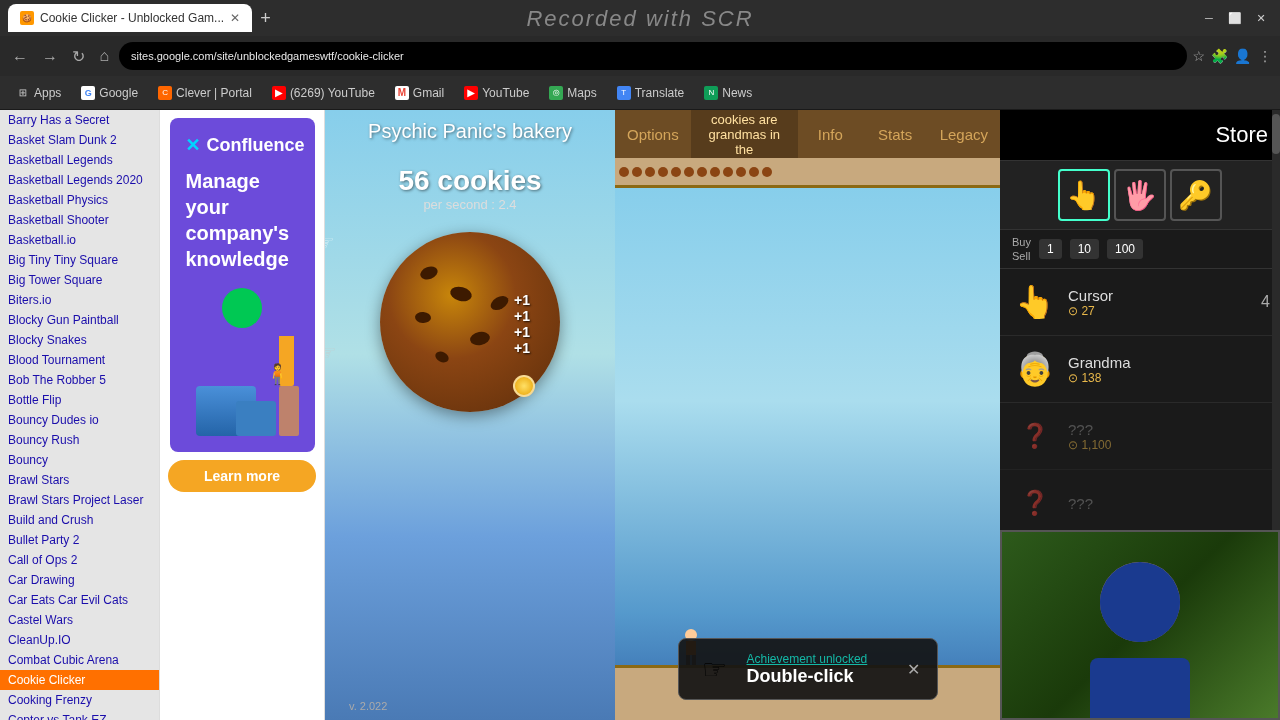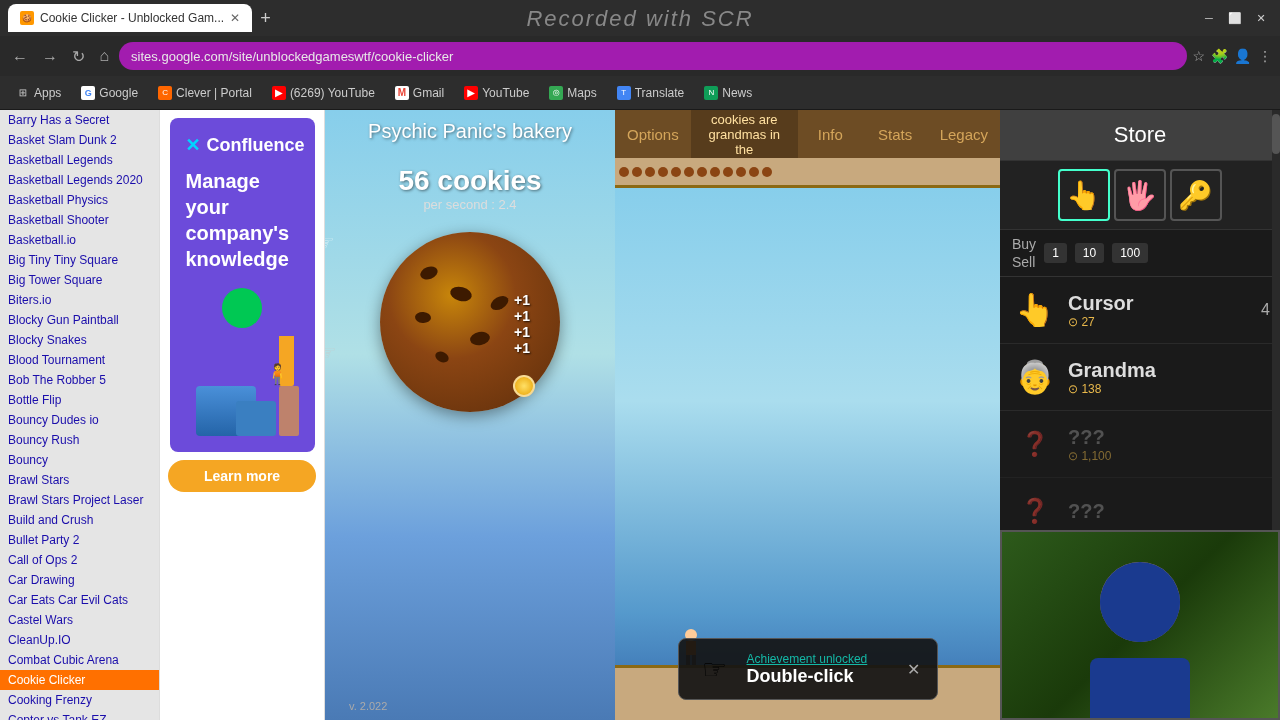--- a/index.html
+++ b/index.html
@@ -11,21 +11,21 @@
     .title-bar-watermark { position: absolute; left: 50%; transform: translateX(-50%); color: #888; font-size: 22px; font-style: italic; letter-spacing: 2px; top: 6px; white-space: nowrap; }
     .tab { background: #fff; border-radius: 8px 8px 0 0; height: 28px; display: flex; align-items: center; padding: 0 12px; font-size: 12px; color: #333; gap: 6px; min-width: 200px; }
     .tab-favicon { width: 14px; height: 14px; background: #ff9800; border-radius: 2px; font-size: 8px; color: white; display: flex; align-items: center; justify-content: center; }
     .tab-close { margin-left: auto; cursor: pointer; color: #666; font-size: 12px; }
     .new-tab { background: transparent; border: none; color: #ccc; font-size: 18px; cursor: pointer; padding: 0 8px; }
     .window-controls { margin-left: auto; display: flex; gap: 4px; }
     .win-btn { width: 22px; height: 22px; border-radius: 3px; display: flex; align-items: center; justify-content: center; color: #ccc; font-size: 11px; cursor: pointer; }
 
     .address-bar { background: #292929; height: 40px; display: flex; align-items: center; padding: 0 8px; gap: 6px; }
     .nav-btn { background: none; border: none; color: #aaa; font-size: 16px; cursor: pointer; padding: 4px; border-radius: 3px; }
-    .address-input { flex: 1; background: #a21caf; border: none; border-radius: 20px; height: 28px; padding: 0 12px; color: #e8e8e8; font-size: 13px; outline: none; }
+    .address-input { flex: 1; background: #000000; border: none; border-radius: 20px; height: 28px; padding: 0 12px; color: #e8e8e8; font-size: 11px; outline: none; }
     .addr-icons { display: flex; gap: 6px; align-items: center; }
     .addr-icon { color: #aaa; font-size: 14px; cursor: pointer; }
 
     .bookmarks-bar { background: #2d2d2d; height: 34px; display: flex; align-items: center; padding: 0 8px; gap: 4px; border-bottom: 1px solid #1a1a1a; }
     .bm-item { display: flex; align-items: center; gap: 4px; padding: 4px 8px; border-radius: 4px; cursor: pointer; color: #ccc; font-size: 12px; white-space: nowrap; }
     .bm-icon { width: 14px; height: 14px; border-radius: 2px; display: flex; align-items: center; justify-content: center; font-size: 10px; }
     .bm-apps { background: none; }
     .bm-google { background: white; font-weight: bold; font-size: 9px; color: #4285f4; }
     .bm-clever { background: #ff6600; color: white; font-size: 8px; }
     .bm-yt { background: red; color: white; }
@@ -80,34 +80,34 @@
     .news-ticker { flex: 2; background: rgba(0,0,0,0.2); display: flex; align-items: center; padding: 0 12px; color: #ffe0a0; font-size: 13px; text-align: center; }
     .minigame-area { flex: 1; background: #87ceeb; position: relative; overflow: hidden; }
     .achievement-popup { position: absolute; bottom: 20px; left: 50%; transform: translateX(-50%); background: rgba(20,20,20,0.92); border: 1px solid #555; border-radius: 8px; padding: 10px 16px; display: flex; align-items: center; gap: 12px; min-width: 260px; }
     .ach-icon { width: 40px; height: 40px; display: flex; align-items: center; justify-content: center; font-size: 28px; }
     .ach-text .ach-title { color: #14b8a6; font-size: 12px; text-decoration: underline; }
     .ach-text .ach-name { color: #fff; font-size: 18px; font-weight: bold; }
     .ach-close { color: #aaa; cursor: pointer; font-size: 16px; margin-left: auto; }
 
     
     .store-panel { width: 280px; background: #1a1a1a; display: flex; flex-direction: column; }
-    .store-header { background: #404040; padding: 12px; text-align: center; color: #fff; font-size: 22px; border-bottom: 1px solid #333; }
+    .store-header { background: #000000; padding: 12px; text-align: right; color: #fff; font-size: 22px; border-bottom: 1px solid #333; }
     .store-cursors { display: flex; gap: 4px; padding: 8px; background: #222; justify-content: center; border-bottom: 1px solid #333; }
     .store-cursor-item { width: 52px; height: 52px; border: 2px solid #555; border-radius: 4px; display: flex; align-items: center; justify-content: center; cursor: pointer; font-size: 28px; }
     .store-cursor-item.active { border-color: #4fc; }
     .buy-sell-row { display: flex; align-items: center; padding: 6px 12px; background: #1a1a1a; gap: 8px; border-bottom: 1px solid #333; }
-    .buy-sell-label { color: #aaa; font-size: 14px; }
+    .buy-sell-label { color: #aaa; font-size: 11px; }
     .qty-btn { background: #333; color: #fff; border: none; border-radius: 3px; padding: 3px 8px; cursor: pointer; font-size: 12px; }
     .store-items { flex: 1; overflow-y: auto; }
     .store-items::-webkit-scrollbar { width: 6px; }
     .store-items::-webkit-scrollbar-thumb { background: #444; }
     .store-item { display: flex; align-items: center; gap: 8px; padding: 8px 10px; border-bottom: 1px solid #2a2a2a; cursor: pointer; }
     .store-item-icon { width: 50px; height: 50px; display: flex; align-items: center; justify-content: center; font-size: 32px; flex-shrink: 0; }
     .store-item-info { flex: 1; }
-    .store-item-name { color: #ddd; font-size: 20px; font-weight: bold; }
+    .store-item-name { color: #ddd; font-size: 15px; font-weight: normal; }
     .store-item-cost { color: #e8b84b; font-size: 12px; }
     .store-item-count { color: #aaa; font-size: 16px; margin-left: auto; }
     .store-item-locked { opacity: 0.5; }
     .store-item-locked .store-item-name { color: #888; }
 
     
     .webcam-overlay { position: absolute; bottom: 0; right: 0; width: 280px; height: 190px; background: #333; border: 2px solid #555; overflow: hidden; }
     .webcam-person { width: 100%; height: 100%; background: linear-gradient(135deg, #2d5a1b 0%, #1a3a0a 50%, #4a7a2a 100%); display: flex; align-items: center; justify-content: center; position: relative; }
     .webcam-head { width: 80px; height: 80px; background: #1a3a8f; border-radius: 50%; position: absolute; top: 30px; left: 50%; transform: translateX(-50%); }
     .webcam-body { width: 100px; height: 60px; background: #1a3a8f; position: absolute; bottom: 0; left: 50%; transform: translateX(-50%); border-radius: 8px 8px 0 0; }

